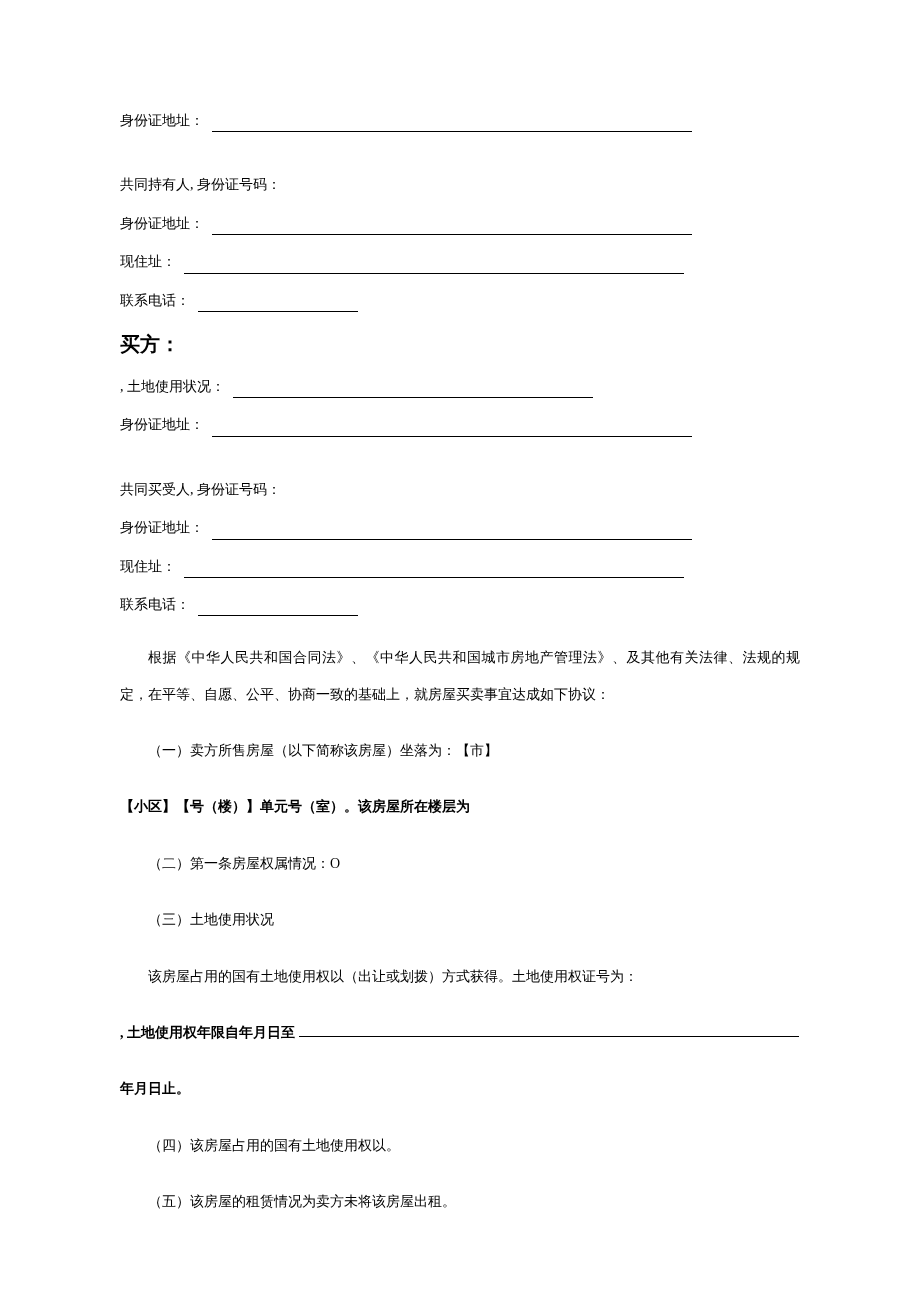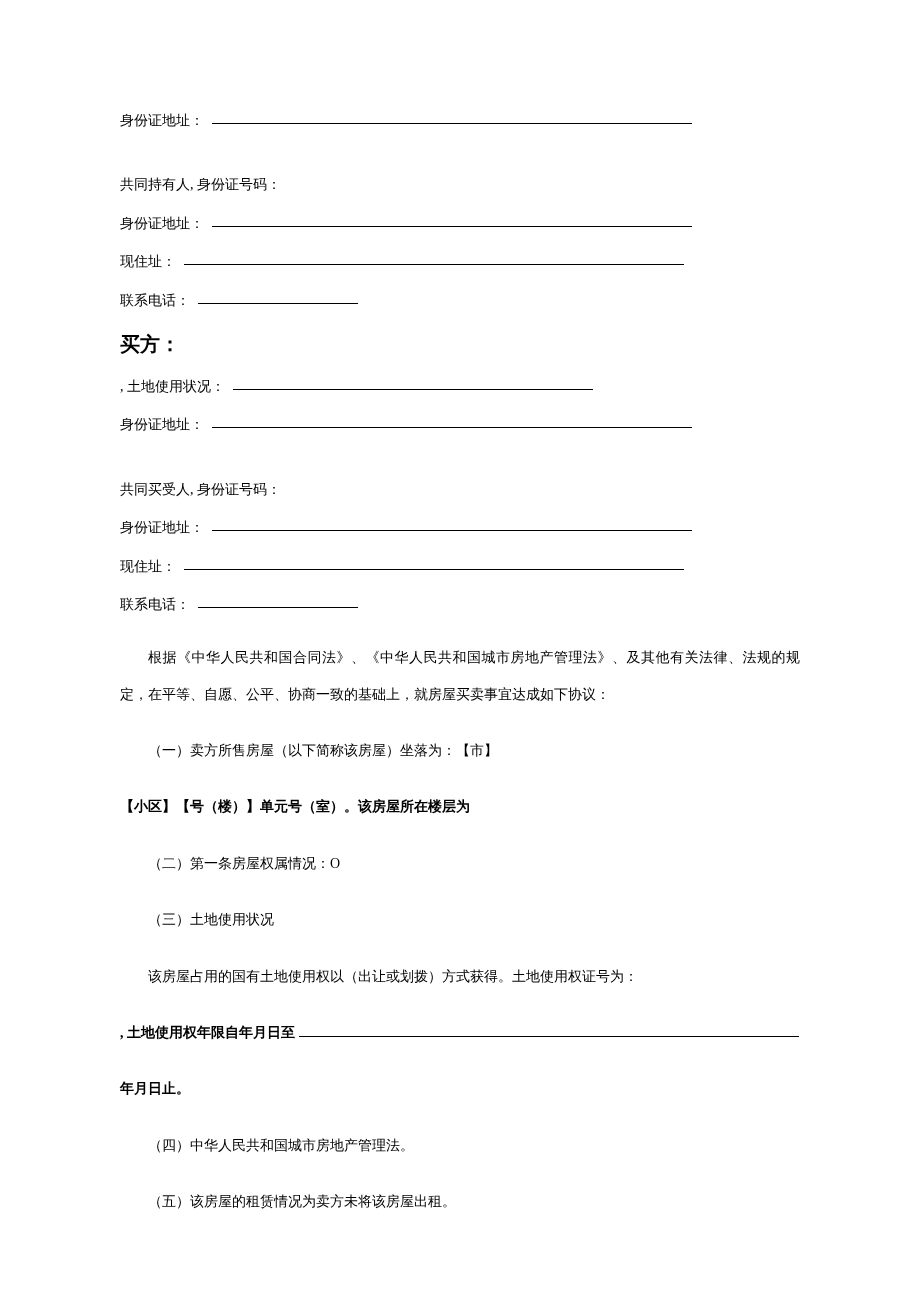--- a/index.html
+++ b/index.html
@@ -6,21 +6,21 @@
   html, body { width: 920px; background: #fff; font-family: "SimSun", "宋体", serif; color: #000; }
   .page {
     width: 920px;
     min-height: 1301px;
     padding: 110px 120px 60px 120px;
     font-size: 14px;
     line-height: 1.6;
   }
   .row {
     display: flex;
-    align-items: flex-start;
+    align-items: flex-end;
     margin-bottom: 16px;
     white-space: nowrap;
   }
   .row .blank {
     flex: 0 0 auto;
     border-bottom: 1px solid #000;
     height: 14px;
     margin-left: 8px;
   }
   .blank-480 { width: 480px; }
@@ -110,18 +110,18 @@
     <p class="indent">（一）卖方所售房屋（以下简称该房屋）坐落为：【市】</p>
     <p class="noindent">【小区】【号（楼）】单元号（室）。该房屋所在楼层为</p>
     <p class="indent">（二）第一条房屋权属情况：O</p>
     <p class="indent">（三）土地使用状况</p>
     <p class="indent">该房屋占用的国有土地使用权以（出让或划拨）方式获得。土地使用权证号为：</p>
     <p class="noindent">
       <span>, 土地使用权年限自年月日至</span>
       <span class="inline-blank inline-blank-500"></span>
     </p>
     <p class="noindent">年月日止。</p>
-    <p class="indent">（四）中华人民共和国城市房地产管理法。</p>
+    <p class="indent">（四）该房屋占用的国有土地使用权以。</p>
     <p class="indent">（五）该房屋的租赁情况为卖方未将该房屋出租。</p>
 
   </div>
 
 </div>
 
 </body></html>

